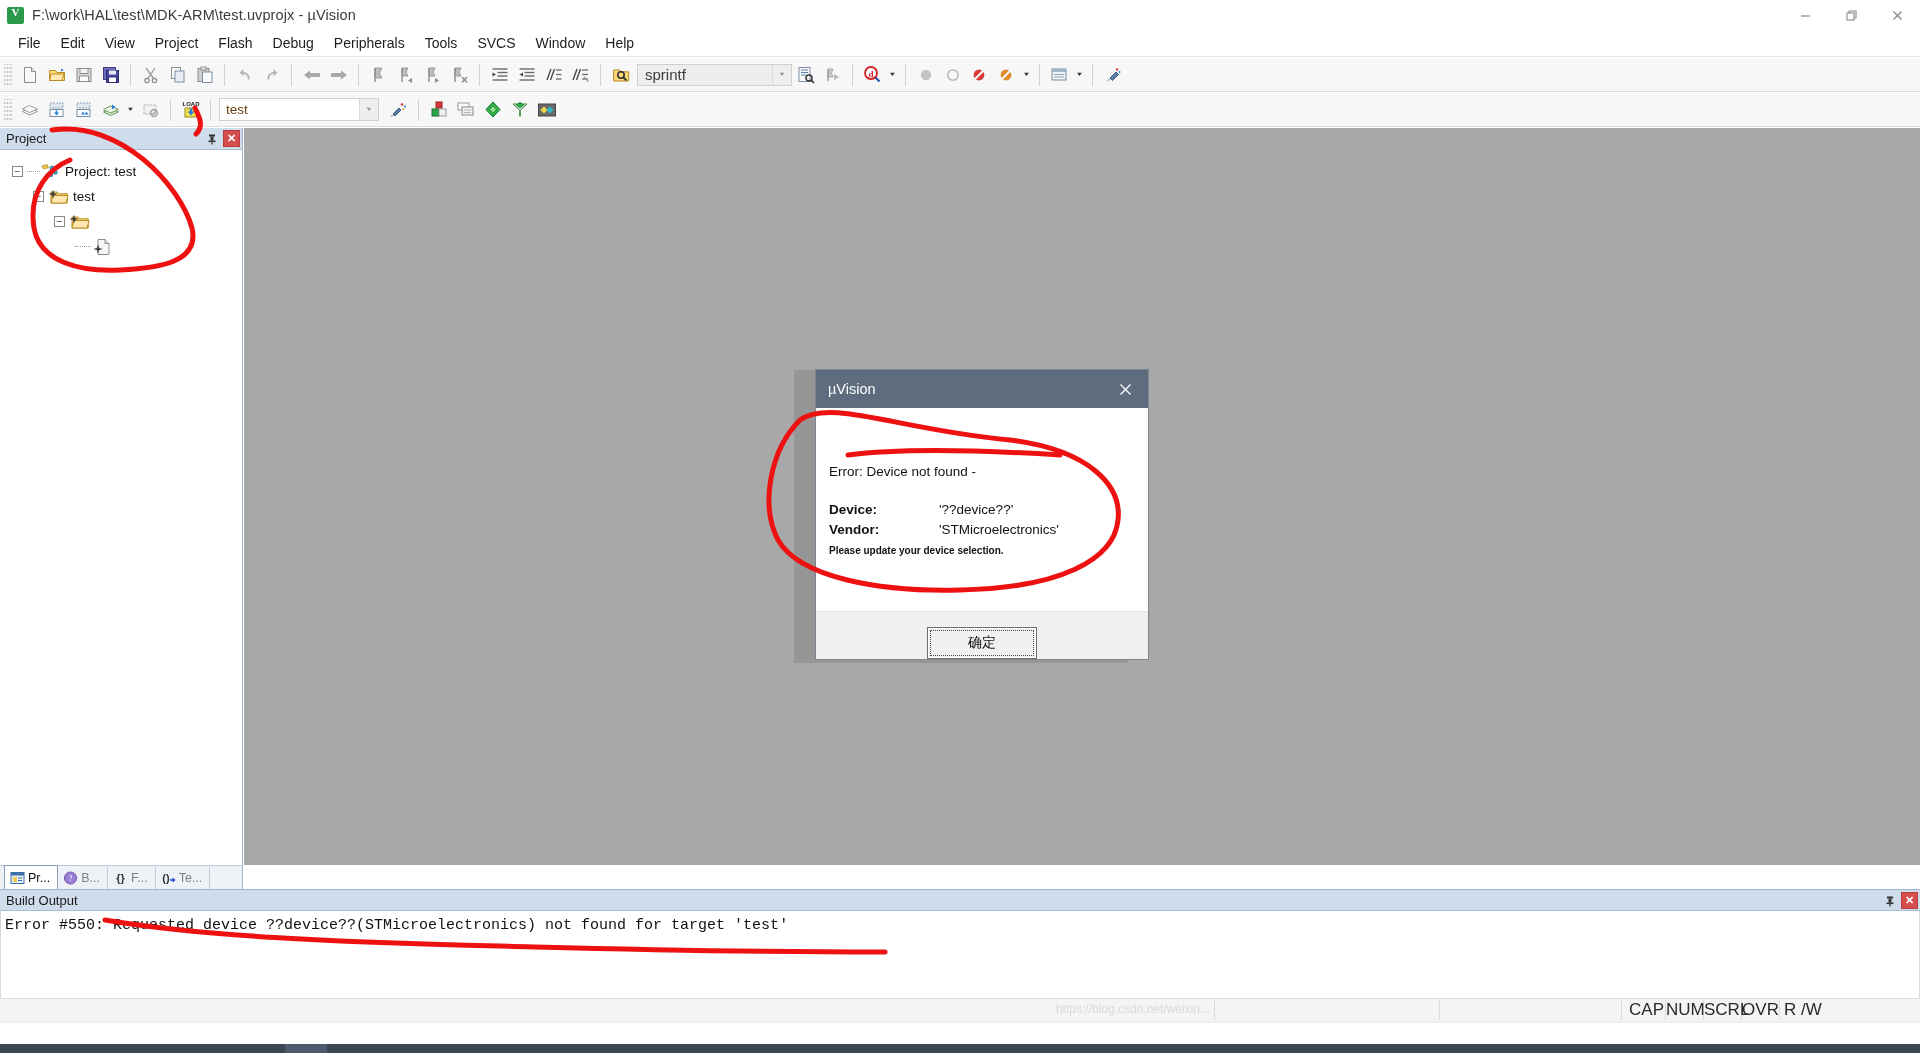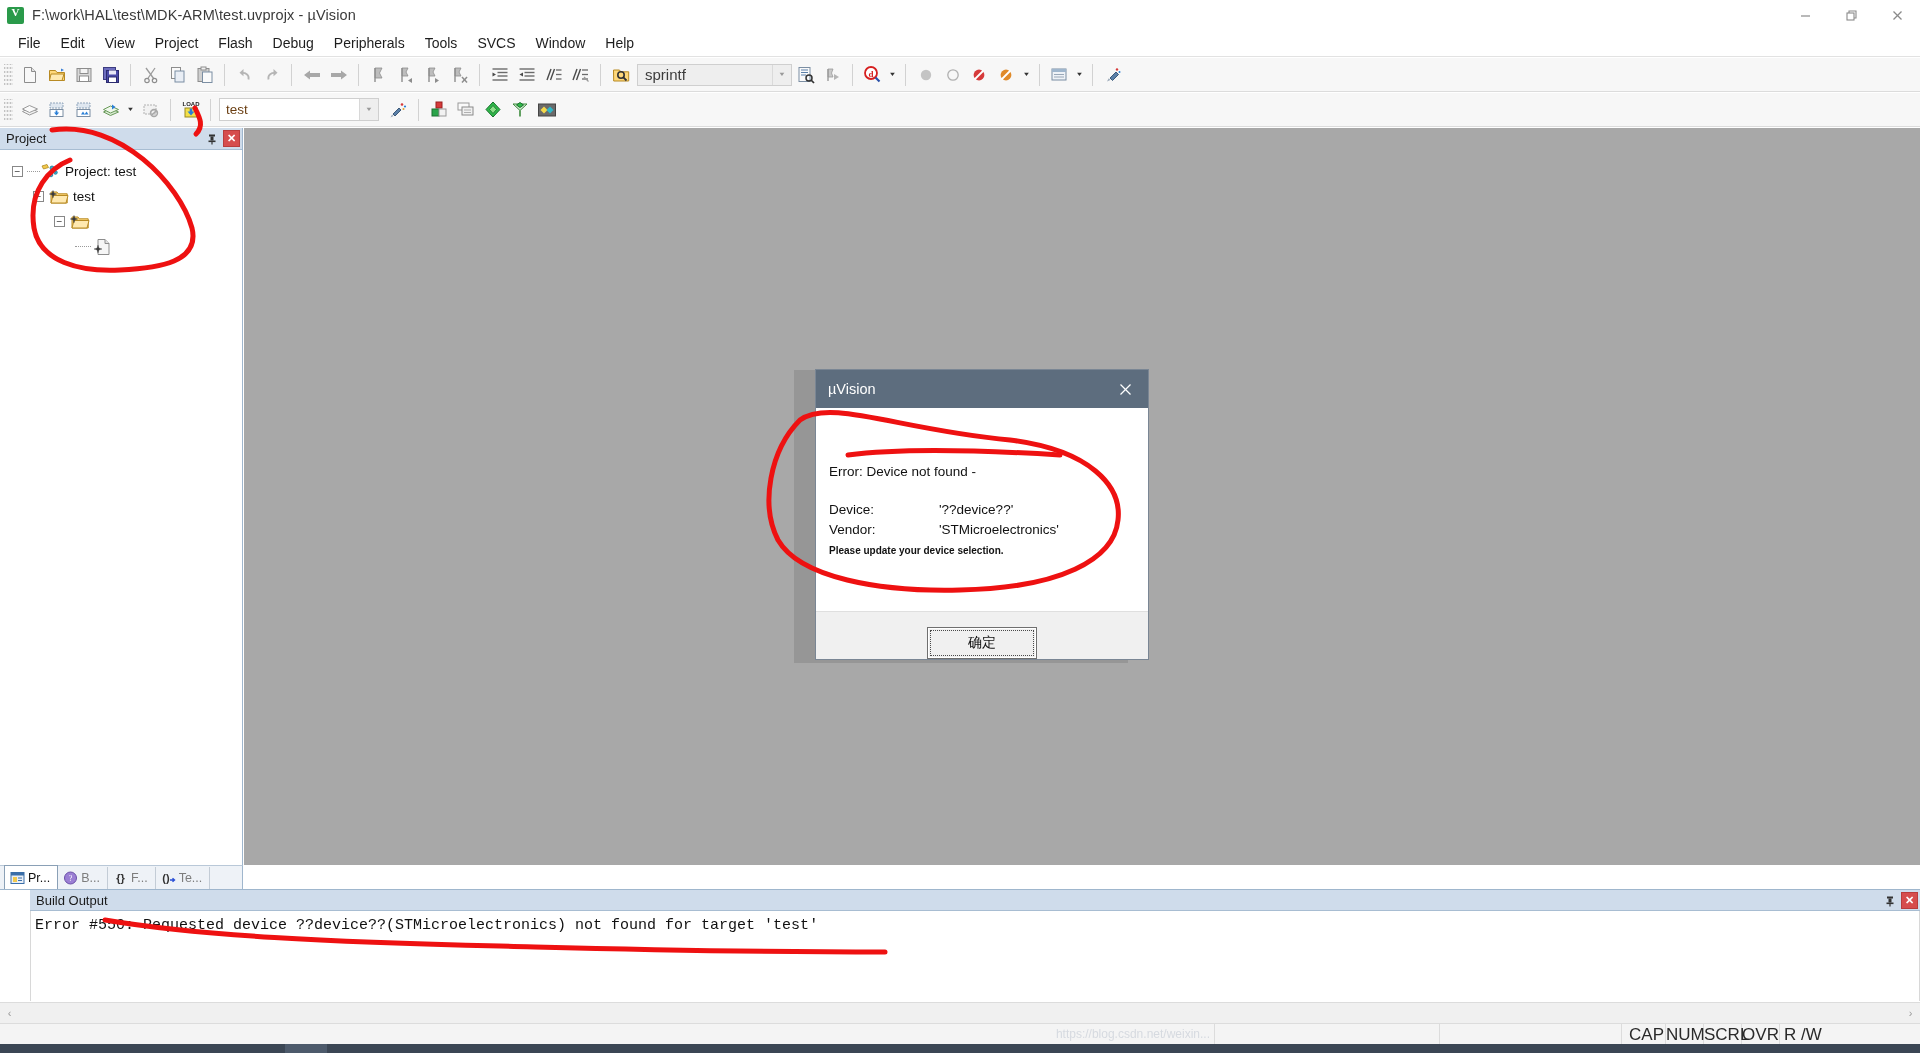--- a/index.html
+++ b/index.html
@@ -144,21 +144,21 @@
 
   
   .mdi {
     position: absolute; left: 244px; top: 128px; width: 1676px; height: 737px;
     background: #a8a8a8;
   }
 
   
   .build-panel {
     position: absolute; left: 0; top: 889px; width: 1920px; height: 134px;
-    background: #ffffff; border-top: 1px solid #9fb6cd; padding-left: 30px;
+    background: #ffffff; border-top: 1px solid #9fb6cd;
   }
   .build-head {
     height: 21px; background: #cfdceb; display: flex; align-items: center;
     border-bottom: 1px solid #a8bdd2; position: relative;
   }
   .build-body {
     height: 90px; background: #ffffff; overflow: hidden;
     font-family: "Liberation Mono", monospace; font-size: 15px; color: #111;
     padding: 6px 0 0 4px; border: 1px solid #d8d8d8; border-top: none; border-bottom: none;
   }
@@ -169,21 +169,21 @@
     display: flex; align-items: center;
   }
   .hs-arrow {
     width: 19px; height: 19px; display: flex; align-items: center; justify-content: center;
     color: #9a9a9a; font-size: 11px; flex: none;
   }
   .hs-track { flex: 1; height: 15px; background: #f0f0f0; }
 
   
   .statusbar {
-    position: absolute; left: 0; top: 1023px; width: 1920px; height: 21px;
+    position: absolute; left: 0; top: 998px; width: 1920px; height: 21px;
     background: #f4f4f4; border-top: 1px solid #dcdcdc; display: flex; align-items: center;
     font-size: 11.5px; color: #333;
   }
   .sb-seg { height: 21px; border-right: 1px solid #dcdcdc; }
   .sb-main { width: 1215px; position: relative; }
   .sb-watermark {
     position: absolute; right: 4px; top: 3px; font-size: 12px; color: #d6dae0;
     white-space: nowrap; font-family: "Liberation Sans", sans-serif;
   }
   .sb-indic {
@@ -219,21 +219,21 @@
   .dlg-close {
     position: absolute; right: 0; top: 0; width: 45px; height: 38px;
     display: flex; align-items: center; justify-content: center; color: #ffffff;
   }
   .dlg-body {
     height: 203px; background: #ffffff; padding: 0;
     position: relative; font-size: 13.5px; color: #111;
   }
   .dlg-err { position: absolute; left: 13px; top: 56px; font-size: 13.5px; }
   .dlg-row { position: absolute; left: 13px; font-size: 13.5px; }
-  .dlg-row .k { display: inline-block; width: 110px; }
+  .dlg-row .k { display: inline-block; width: 110px; font-weight: bold; }
   .dlg-row .v { }
   .dlg-hint { position: absolute; left: 13px; top: 137px; font-weight: bold; font-size: 10px; }
   .dlg-foot {
     height: 48px; background: #f0f0f0; display: flex; align-items: flex-end;
     justify-content: center; border-top: 1px solid #dfdfdf;
   }
   .dlg-btn {
     width: 110px; height: 32px; background: #f0f0f0;
     border: 1px solid #6f6f6f; outline: 1px dotted #4a4a4a; outline-offset: -4px;
     display: flex; align-items: center; justify-content: center;

